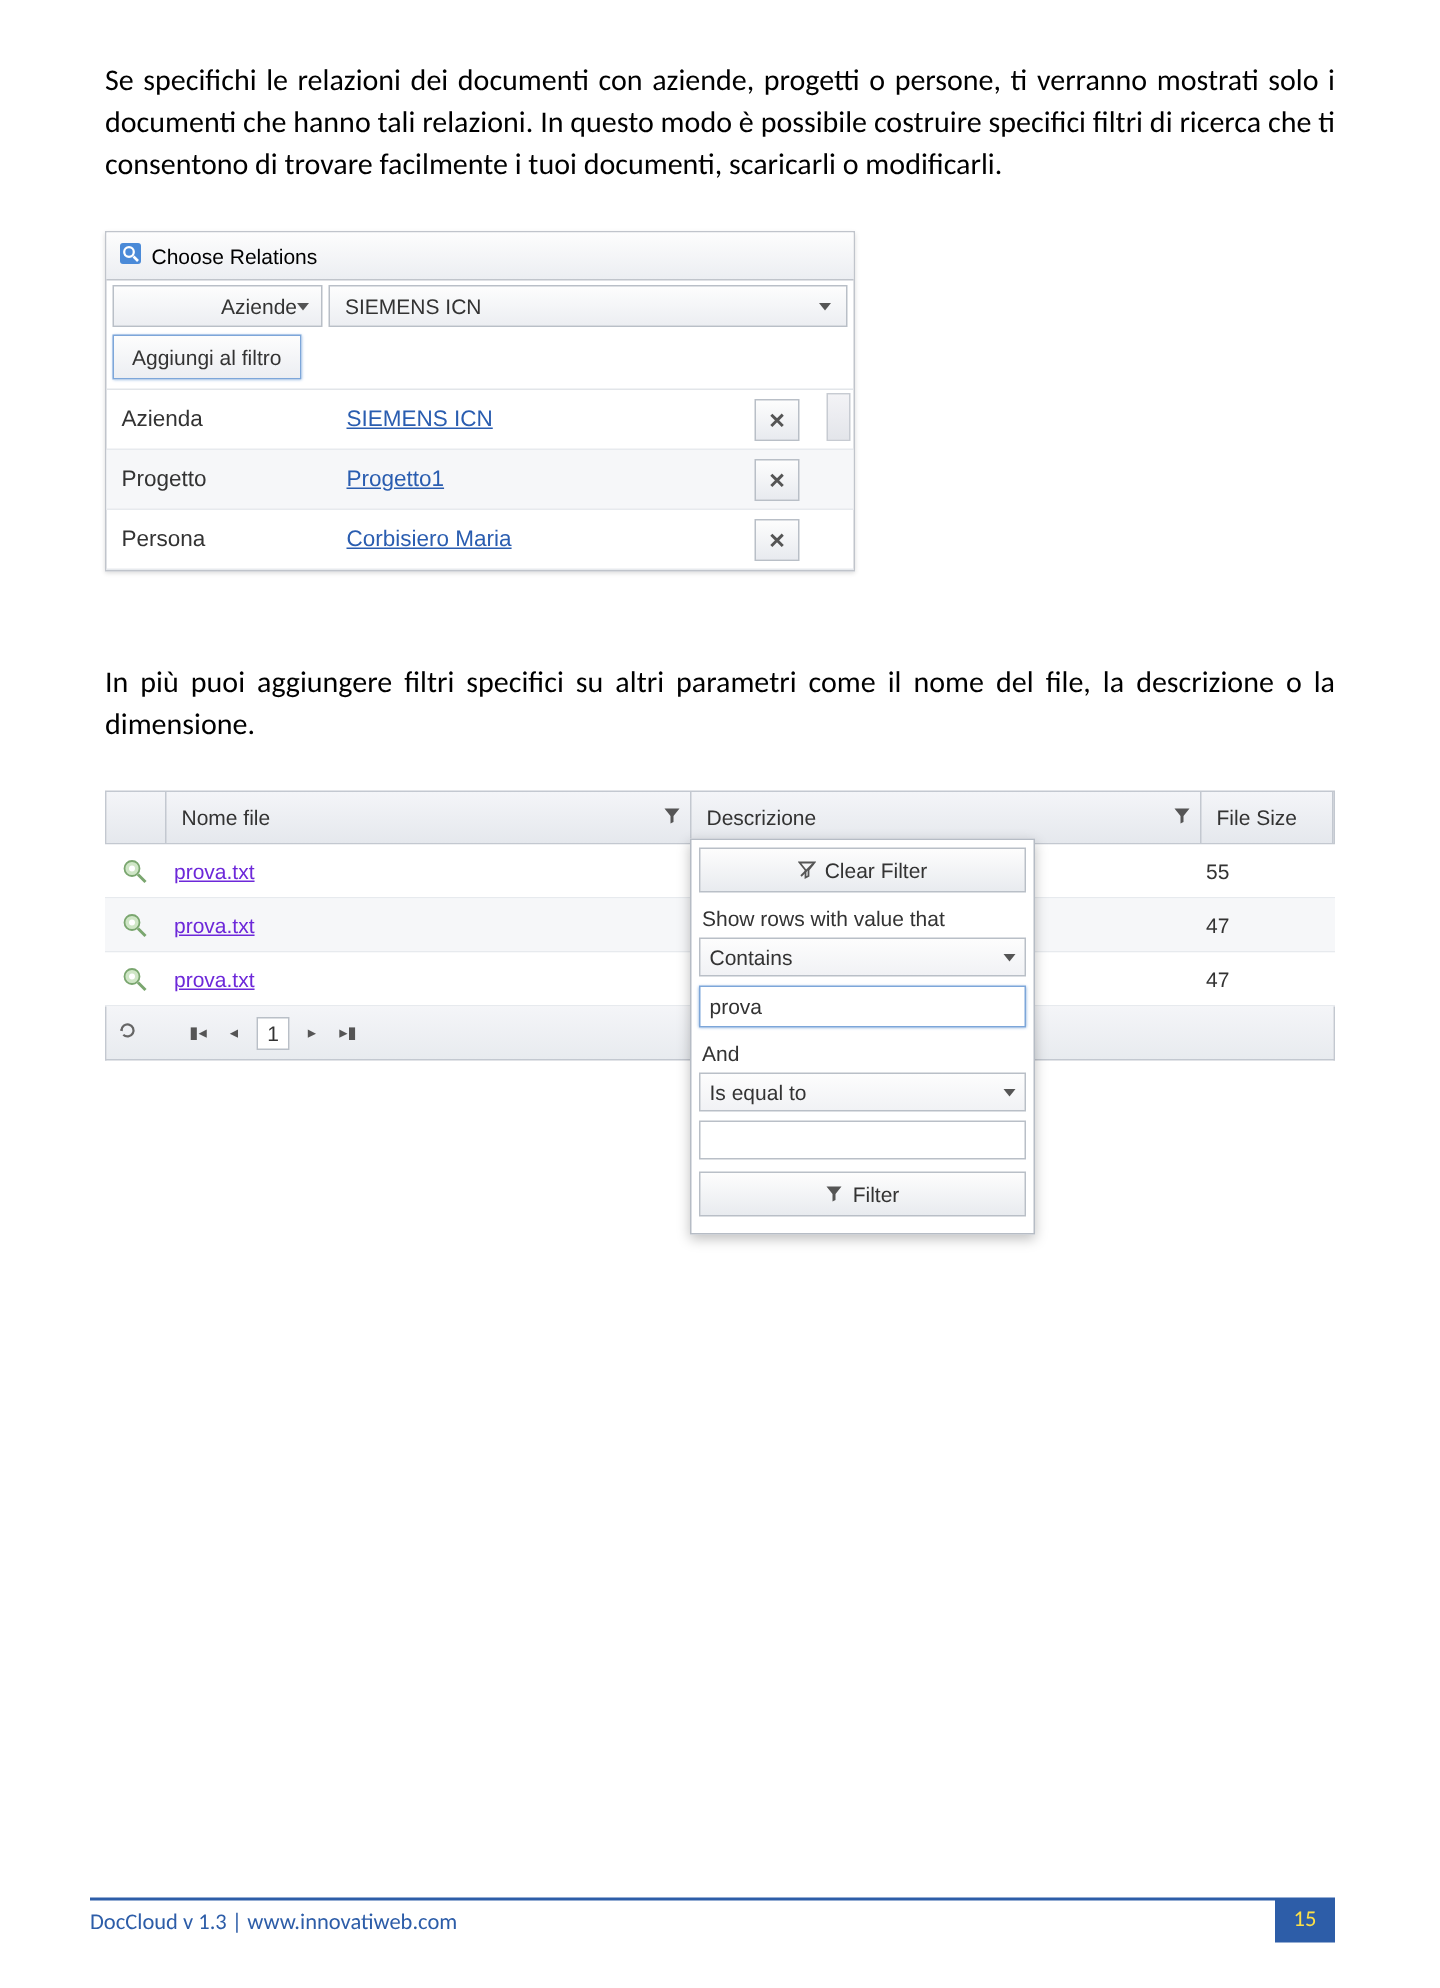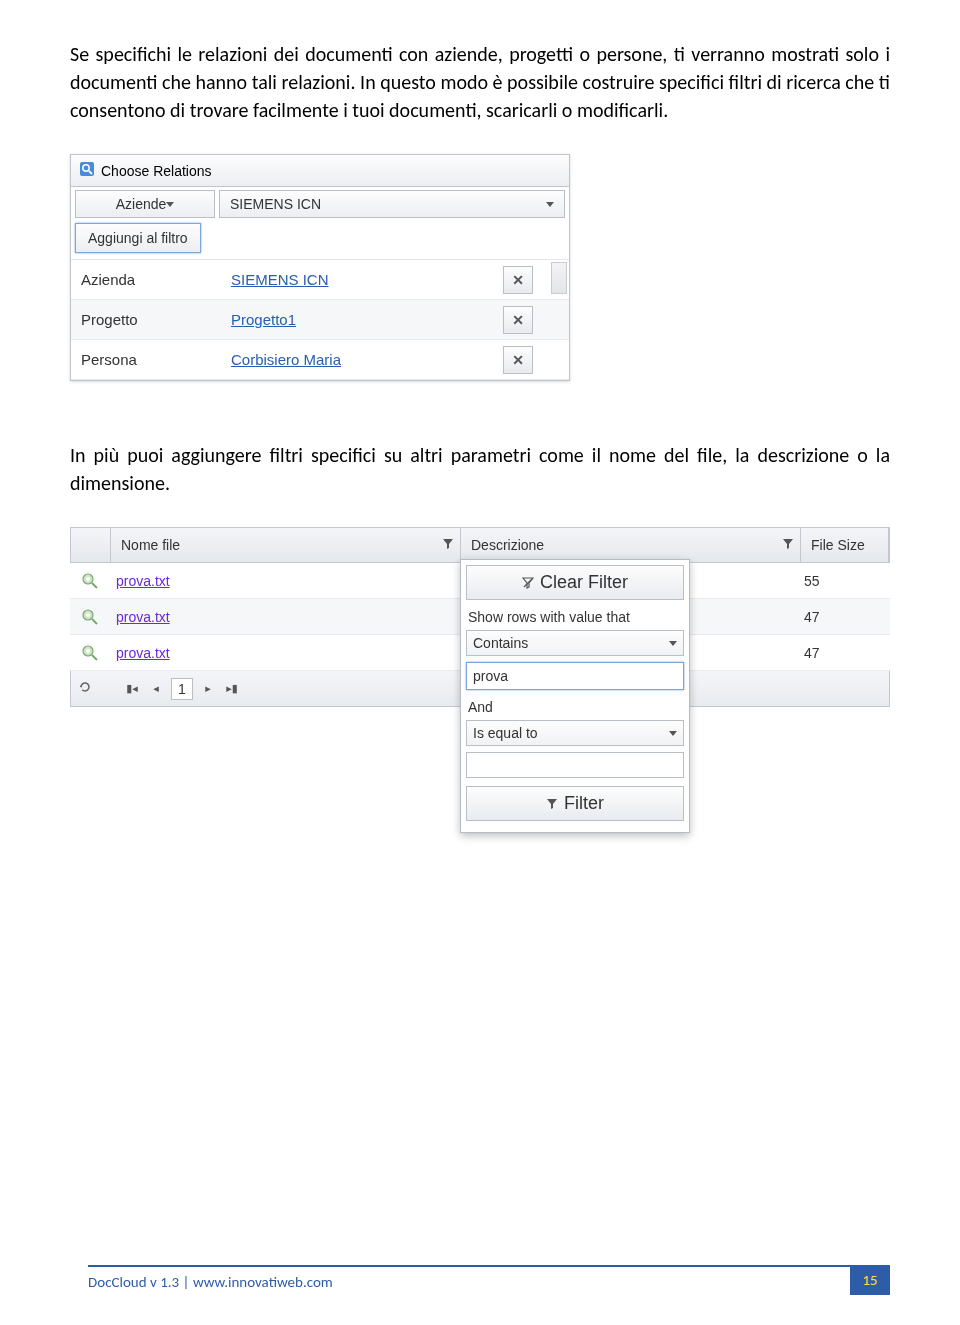--- a/index.html
+++ b/index.html
@@ -48,21 +48,21 @@
     gap: 4px;
     align-items: stretch;
   }
   .shot1-type {
     width: 140px;
     background: linear-gradient(#fdfdfd,#eceef2);
     border: 1px solid #b9bfc7;
     padding: 5px 8px;
     display: flex;
     align-items: center;
-    justify-content: center;
+    justify-content: flex-end;
     font-size: 14px;
     color: #333;
   }
   .shot1-name {
     flex: 1;
     background: linear-gradient(#fdfdfd,#eceef2);
     border: 1px solid #b9bfc7;
     padding: 5px 10px;
     display: flex;
     align-items: center;
@@ -204,21 +204,21 @@
     border: 1px solid #b6bcc5;
     box-shadow: 0 3px 8px rgba(0,0,0,0.25);
     padding: 5px;
     z-index: 10;
   }
   .fp-btn {
     background: linear-gradient(#fdfdfd,#e8ebef);
     border: 1px solid #b9bfc7;
     padding: 6px 0;
     text-align: center;
-    font-size: 18px;
+    font-size: 14px;
     margin-bottom: 6px;
     display:flex; align-items:center; justify-content:center; gap:6px;
   }
   .fp-label {
     font-size: 14px;
     padding: 3px 2px 5px 2px;
   }
   .fp-select {
     border: 1px solid #b9bfc7;
     background: linear-gradient(#fdfdfd,#f1f2f5);
@@ -239,21 +239,21 @@
     border: 1px solid #b9bfc7;
     padding: 5px 6px;
     height: 26px;
     margin-bottom: 8px;
     background: #fff;
   }
   .mag-icon svg { display:block; }
   
   .footer {
     position: absolute;
-    left: 88px;
+    left: 60px;
     bottom: 30px;
     right: 70px;
     display: flex;
     align-items: stretch;
   }
   .footer-left {
     flex: 1;
     border-top: 2px solid #2d5da8;
     padding-top: 6px;
     font-size: 15px;

